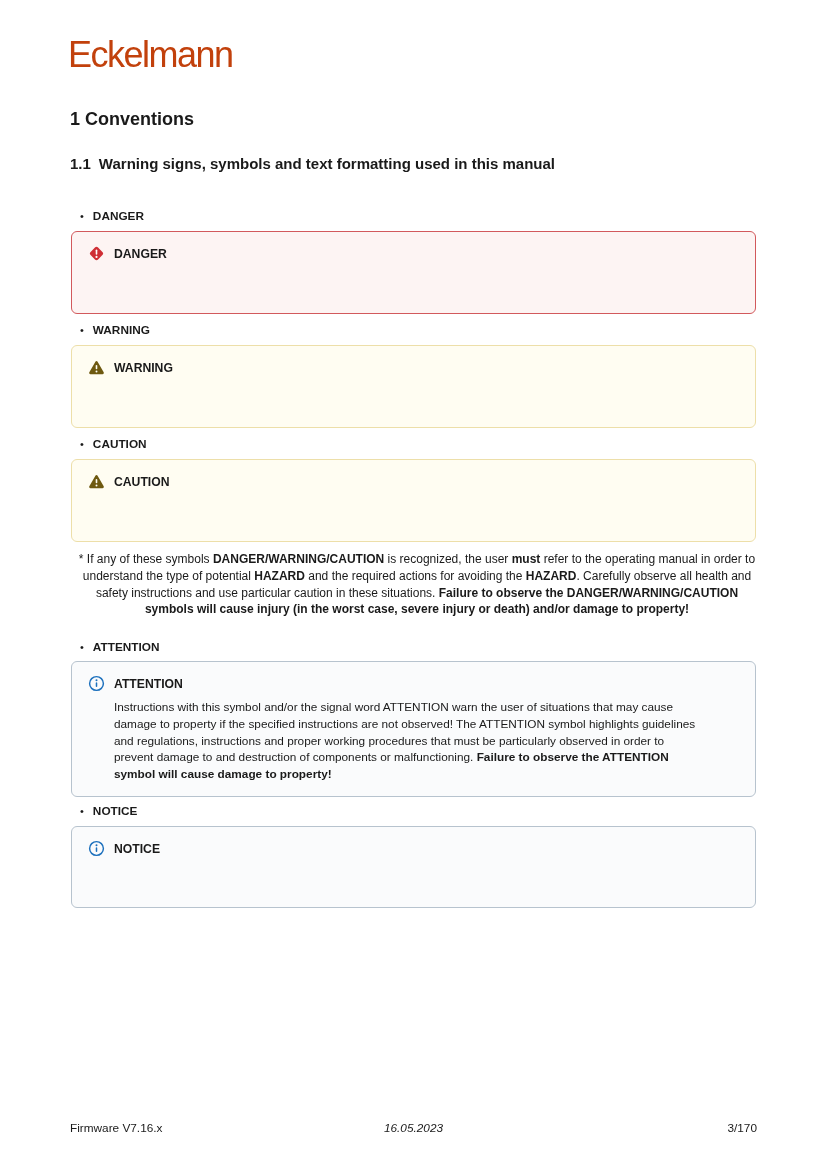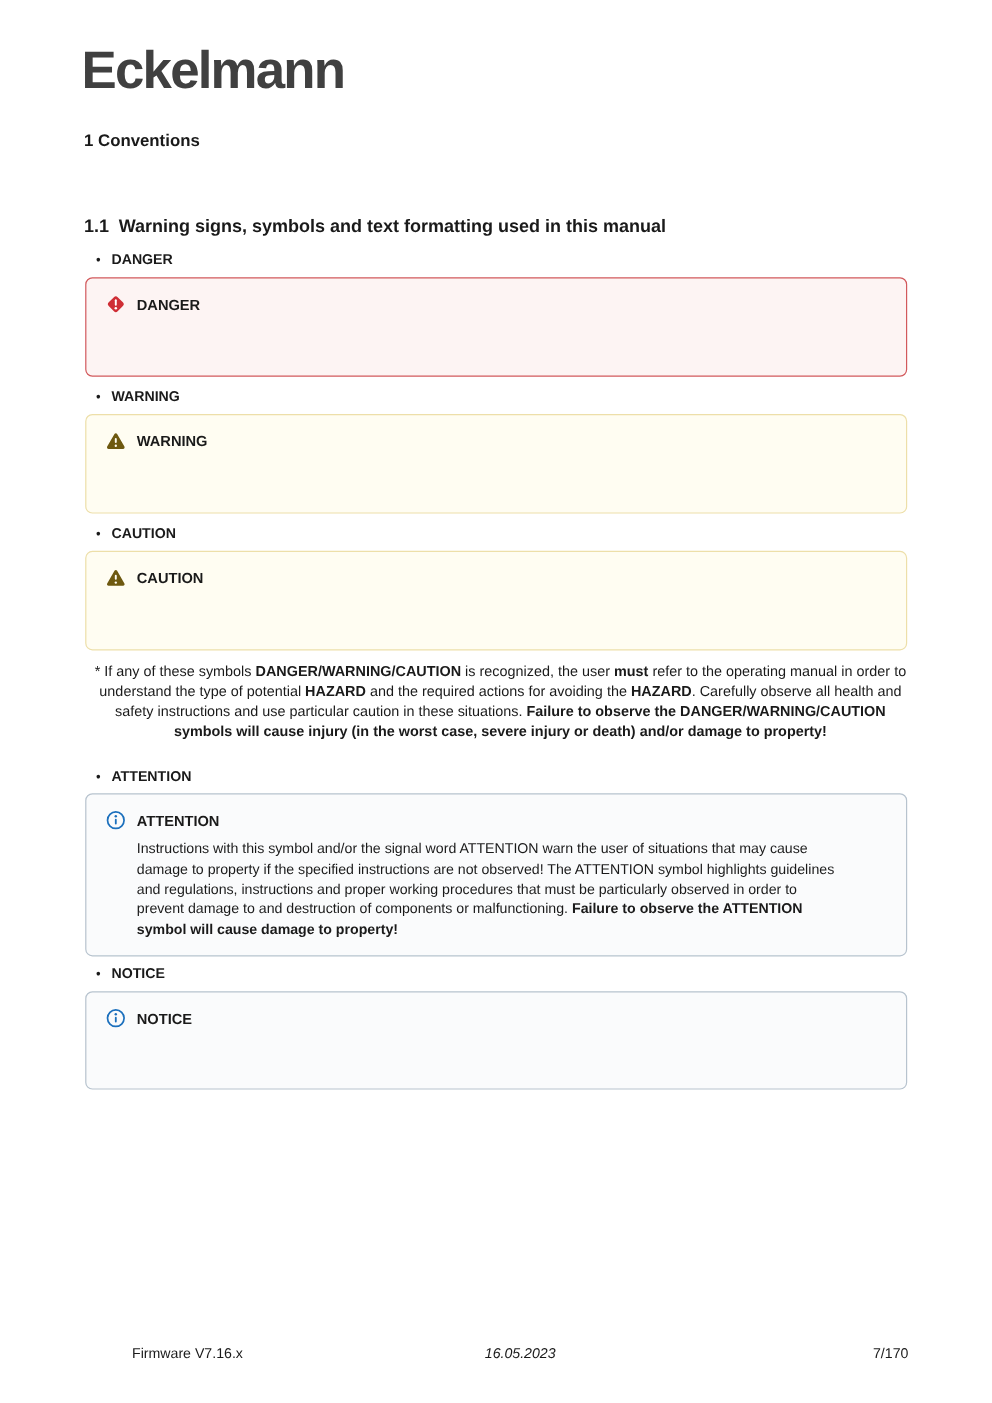--- a/index.html
+++ b/index.html
@@ -6,30 +6,30 @@
   .page {
     position:relative;
     width:827px; height:1169px;
     background:#ffffff;
     font-family:"Liberation Sans", sans-serif;
     color:#1a1a1a;
     overflow:hidden;
   }
   .logo {
     position:absolute; left:68px; top:34px;
-    font-size:44px; font-weight:700; color:#404040;
+    font-size:36px; font-weight:400; color:#c2410c;
     letter-spacing:-1.5px;
   }
   .chapter-title {
     position:absolute; left:70px; top:109px;
-    font-size:14px; font-weight:700;
+    font-size:18px; font-weight:700;
   }
   .section-title {
     position:absolute; left:70px; top:155px;
-    font-size:15px; font-weight:700;margin-top:25px;
+    font-size:15px; font-weight:700;
   }
   .section-title .sec-num { margin-right:8px; }
   .intro {
     position:absolute; left:70px; top:188px;
     font-size:11.8px;
   }
   .bullet {
     position:absolute; left:80px;
     font-size:11.8px; font-weight:700;
     display:flex; align-items:baseline; gap:9px;
@@ -67,21 +67,21 @@
   .adm-icon { display:inline-flex; width:17px; height:17px; flex:0 0 17px; }
   .adm-title { font-size:12.2px; font-weight:700; }
   .adm-body {
     padding:7px 50px 13px 42px;
     font-size:11.8px; line-height:1.42;
   }
   .footer {
     position:absolute; left:70px; top:1121px; width:687px;
     display:flex; font-size:11.8px;
   }
-  .footer > div { flex:1;margin-left:40px; }
+  .footer > div { flex:1; }
   .footer .f-center { text-align:center;font-style:italic; }
   .footer .f-right  { text-align:right; }
 </style>
 </head>
 <body>
 
 <div class="page">
 
   <div class="logo">Eckelmann</div>
 
@@ -176,16 +176,16 @@
           <rect x="9.1" y="8.6" width="1.8" height="5.6" rx="0.9" fill="#1c70bd"></rect>
         </svg>
       </span>
       <span class="adm-title">NOTICE</span>
     </div>
   </div>
 
   <div class="footer">
     <div class="f-left">Firmware V7.16.x</div>
     <div class="f-center">16.05.2023</div>
-    <div class="f-right">7/170</div>
+    <div class="f-right">3/170</div>
   </div>
 
 </div>
 
 </body></html>

